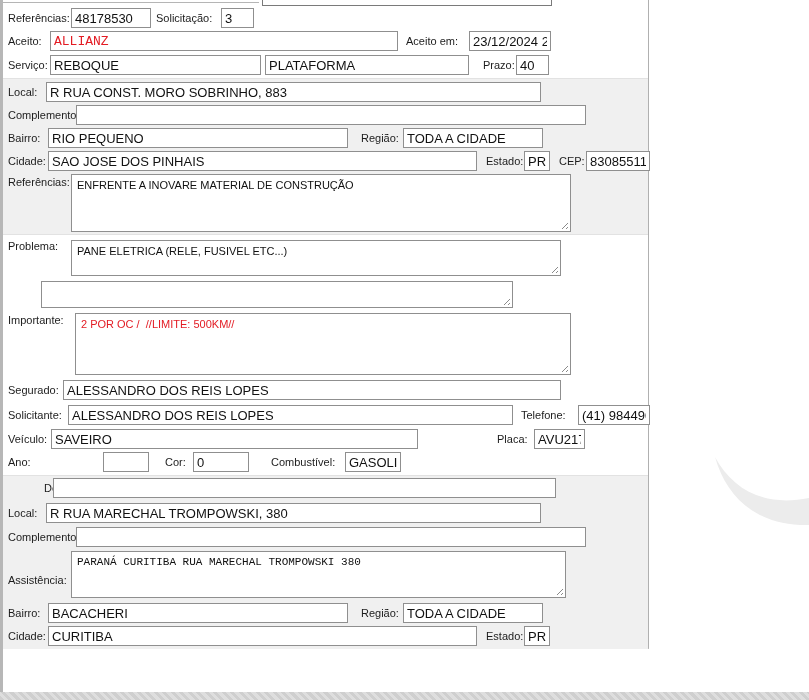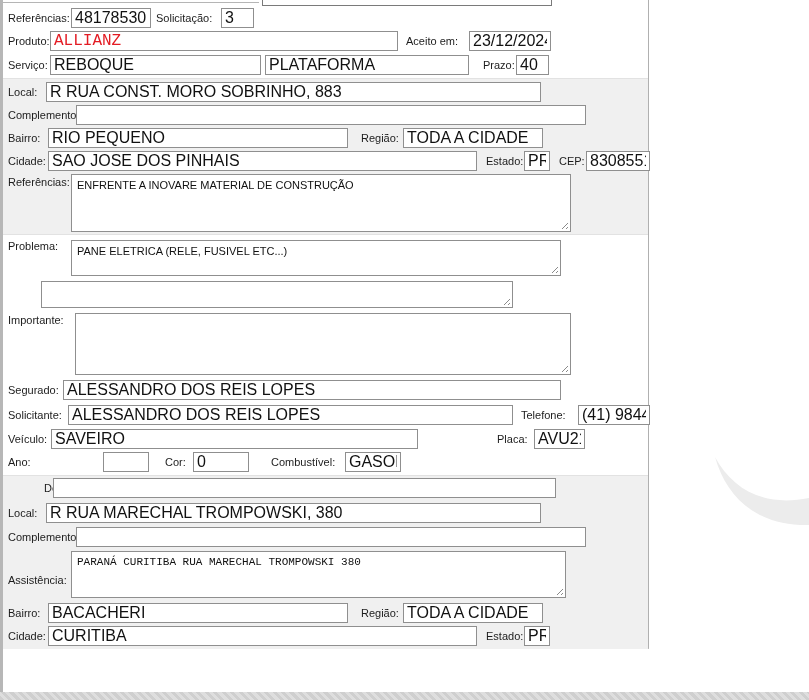--- a/index.html
+++ b/index.html
@@ -8,21 +8,21 @@
   .left-strip{position:absolute;left:0;top:0;width:3px;height:693px;background:#b7b7b7;}
   .panel{position:absolute;left:3px;top:0;width:645px;height:648px;background:#ffffff;
          border-right:1px solid #b0b0b0;border-bottom:1px solid #c4c4c4;}
   .sec-gray{position:absolute;left:0;width:645px;background:#f0f0f0;
             border-top:1px solid #e2e2e2;border-bottom:1px solid #e2e2e2;}
   .hairline{position:absolute;left:0;top:2px;width:256px;height:1px;background:#b5b5b5;}
   .cutoff-box{position:absolute;left:259px;top:-7px;width:288px;height:11px;
               background:#fff;border:1px solid #7a7a7a;}
   .lbl{position:absolute;height:20px;line-height:20px;white-space:nowrap;color:#1c1c1c;}
   .inp{position:absolute;height:20px;box-sizing:border-box;border:1px solid #8f8f8f;
-       background:#fff;font-family:"Liberation Sans","DejaVu Sans",sans-serif;font-size:16px;
+       background:#fff;font-family:"Liberation Sans","DejaVu Sans",sans-serif;font-size:13px;
        color:#111;padding:0 3px;overflow:hidden;white-space:nowrap;line-height:18px;}
   input.inp{outline:none;}
   .ta{position:absolute;box-sizing:border-box;border:1px solid #8f8f8f;background:#fff;
       overflow:hidden;}
   .ta-text{display:block;padding:3px 5px;font-size:11px;color:#111;white-space:pre-wrap;line-height:14px;}
   .red{color:#e31b23;}
   .grip{position:absolute;right:2px;bottom:2px;width:9px;height:9px;
         background:repeating-linear-gradient(135deg,transparent 0 2px,#8a8a8a 2px 3px);
         clip-path:polygon(100% 0,0 100%,100% 100%);}
   .bottom-band{position:absolute;left:0;top:692px;width:809px;height:8px;
@@ -42,21 +42,21 @@
     <div class="cutoff-box"></div>
 
     <div class="sec-gray" style="top:78px;height:155px;"></div>
     <div class="sec-gray" style="top:475px;height:173px;border-bottom:none;"></div>
 
     <span class="lbl" style="left:5px;top:8px;">Referências:</span>
     <input class="inp" style="left: 68px; top: 8px; width: 80px;" value="48178530">
     <span class="lbl" style="left:153px;top:8px;">Solicitação:</span>
     <input class="inp" style="left: 218px; top: 8px; width: 33px;" value="3">
 
-    <span class="lbl" style="left:5px;top:31px;">Produto:</span>
+    <span class="lbl" style="left:5px;top:31px;">Aceito:</span>
     <input class="inp red" style="left: 47px; top: 31px; width: 348px; font-family: Liberation Mono, monospace;" value="ALLIANZ">
     <span class="lbl" style="left:403px;top:31px;">Aceito em:</span>
     <input class="inp" style="left: 466px; top: 31px; width: 82px;" value="23/12/2024 22:56">
 
     <span class="lbl" style="left:5px;top:55px;">Serviço:</span>
     <input class="inp" style="left: 47px; top: 55px; width: 211px;" value="REBOQUE">
     <input class="inp" style="left: 262px; top: 55px; width: 204px;" value="PLATAFORMA">
     <span class="lbl" style="left:480px;top:55px;text-align:center;">Prazo:</span>
     <input class="inp" style="left: 513px; top: 55px; width: 33px;" value="40">
 
@@ -90,20 +90,21 @@
       <span class="grip"></span>
     </div>
 
     <div class="ta" style="left:38px;top:281px;width:472px;height:27px;">
       <span class="ta-text"></span>
       <span class="grip"></span>
     </div>
 
     <span class="lbl" style="left:5px;top:310px;">Importante:</span>
     <div class="ta" style="left:72px;top:313px;width:496px;height:62px;">
+      <span class="ta-text red">2 POR OC /  //LIMITE: 500KM//</span>
       <span class="grip"></span>
     </div>
 
     <span class="lbl" style="left:5px;top:380px;">Segurado:</span>
     <input class="inp" style="left: 60px; top: 380px; width: 498px;" value="ALESSANDRO DOS REIS LOPES">
 
     <span class="lbl" style="left:5px;top:405px;">Solicitante:</span>
     <input class="inp" style="left: 65px; top: 405px; width: 445px;" value="ALESSANDRO DOS REIS LOPES">
     <span class="lbl" style="left:518px;top:405px;">Telefone:</span>
     <input class="inp" style="left: 575px; top: 405px; width: 72px;" value="(41) 984490700">

